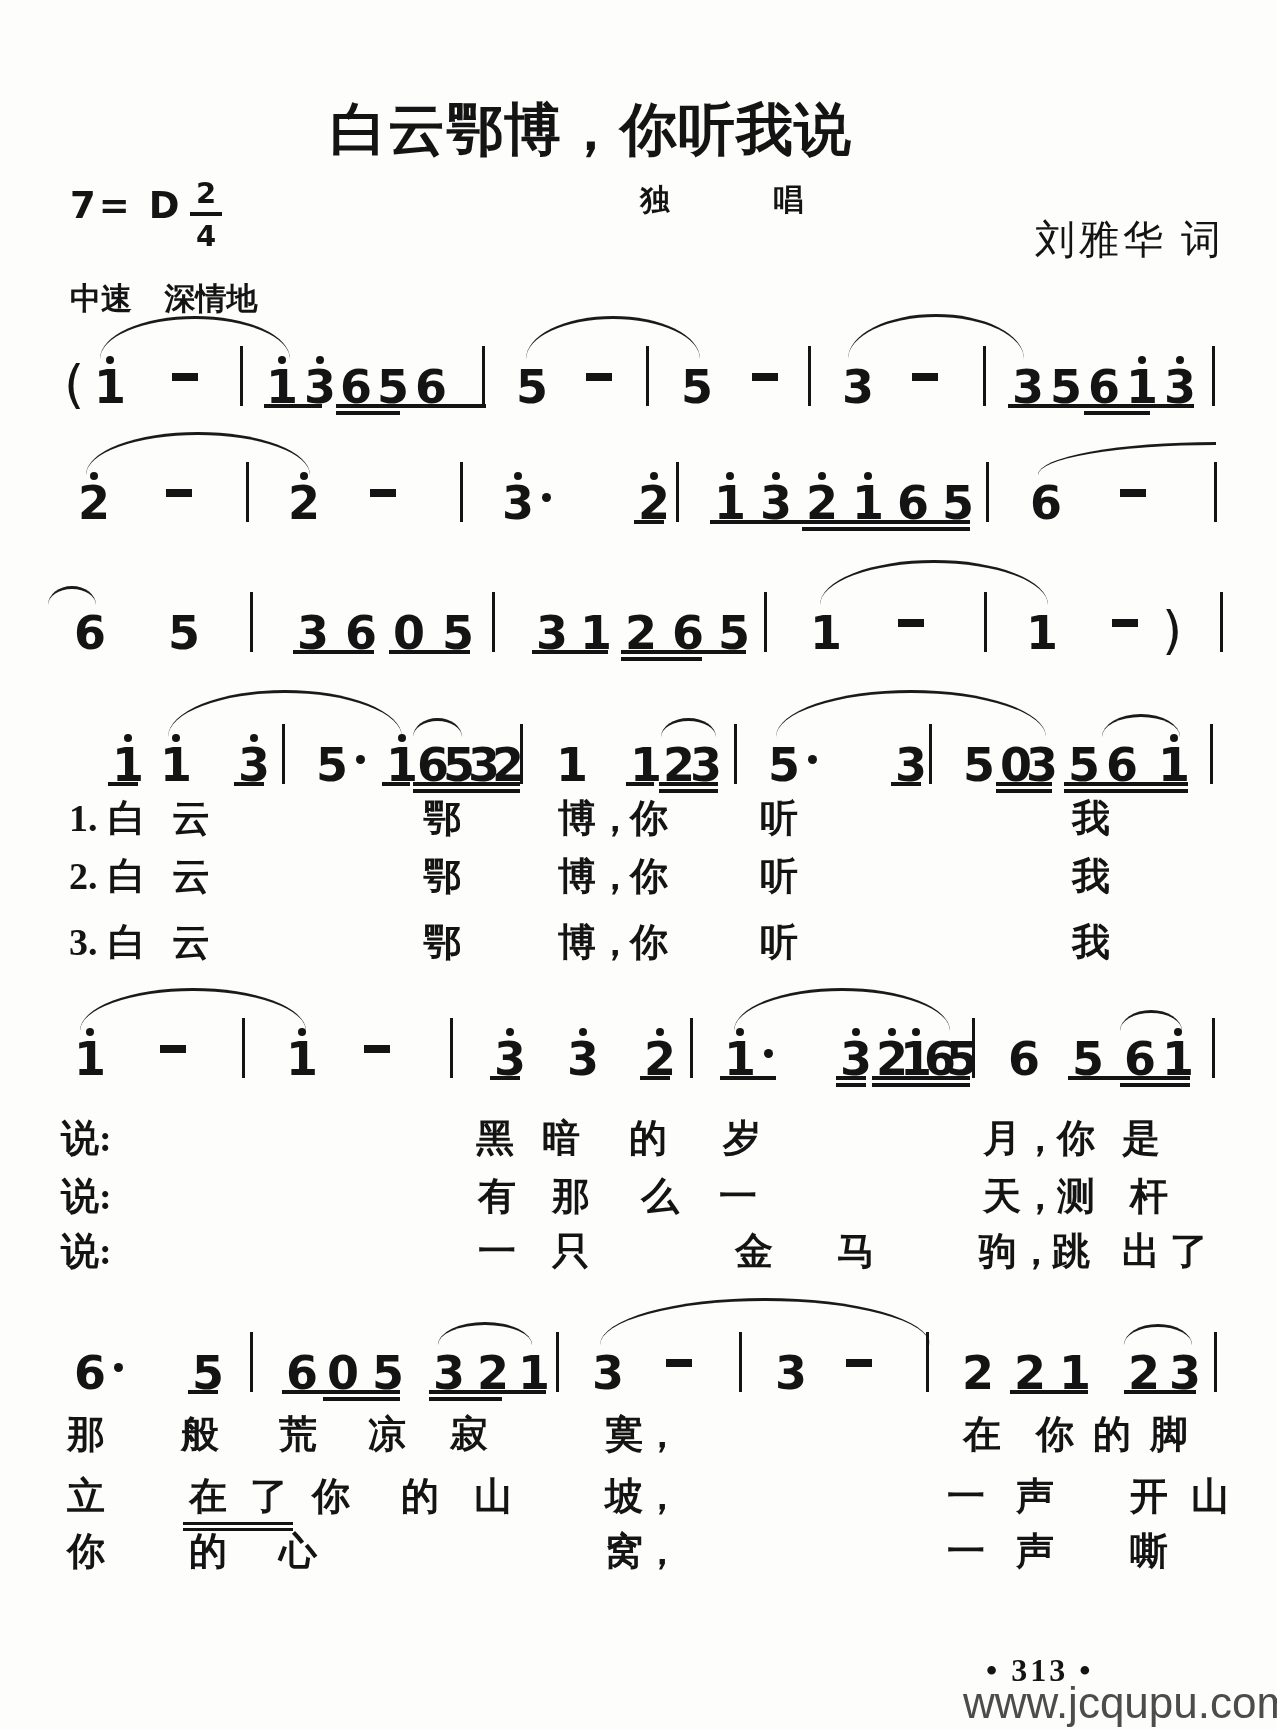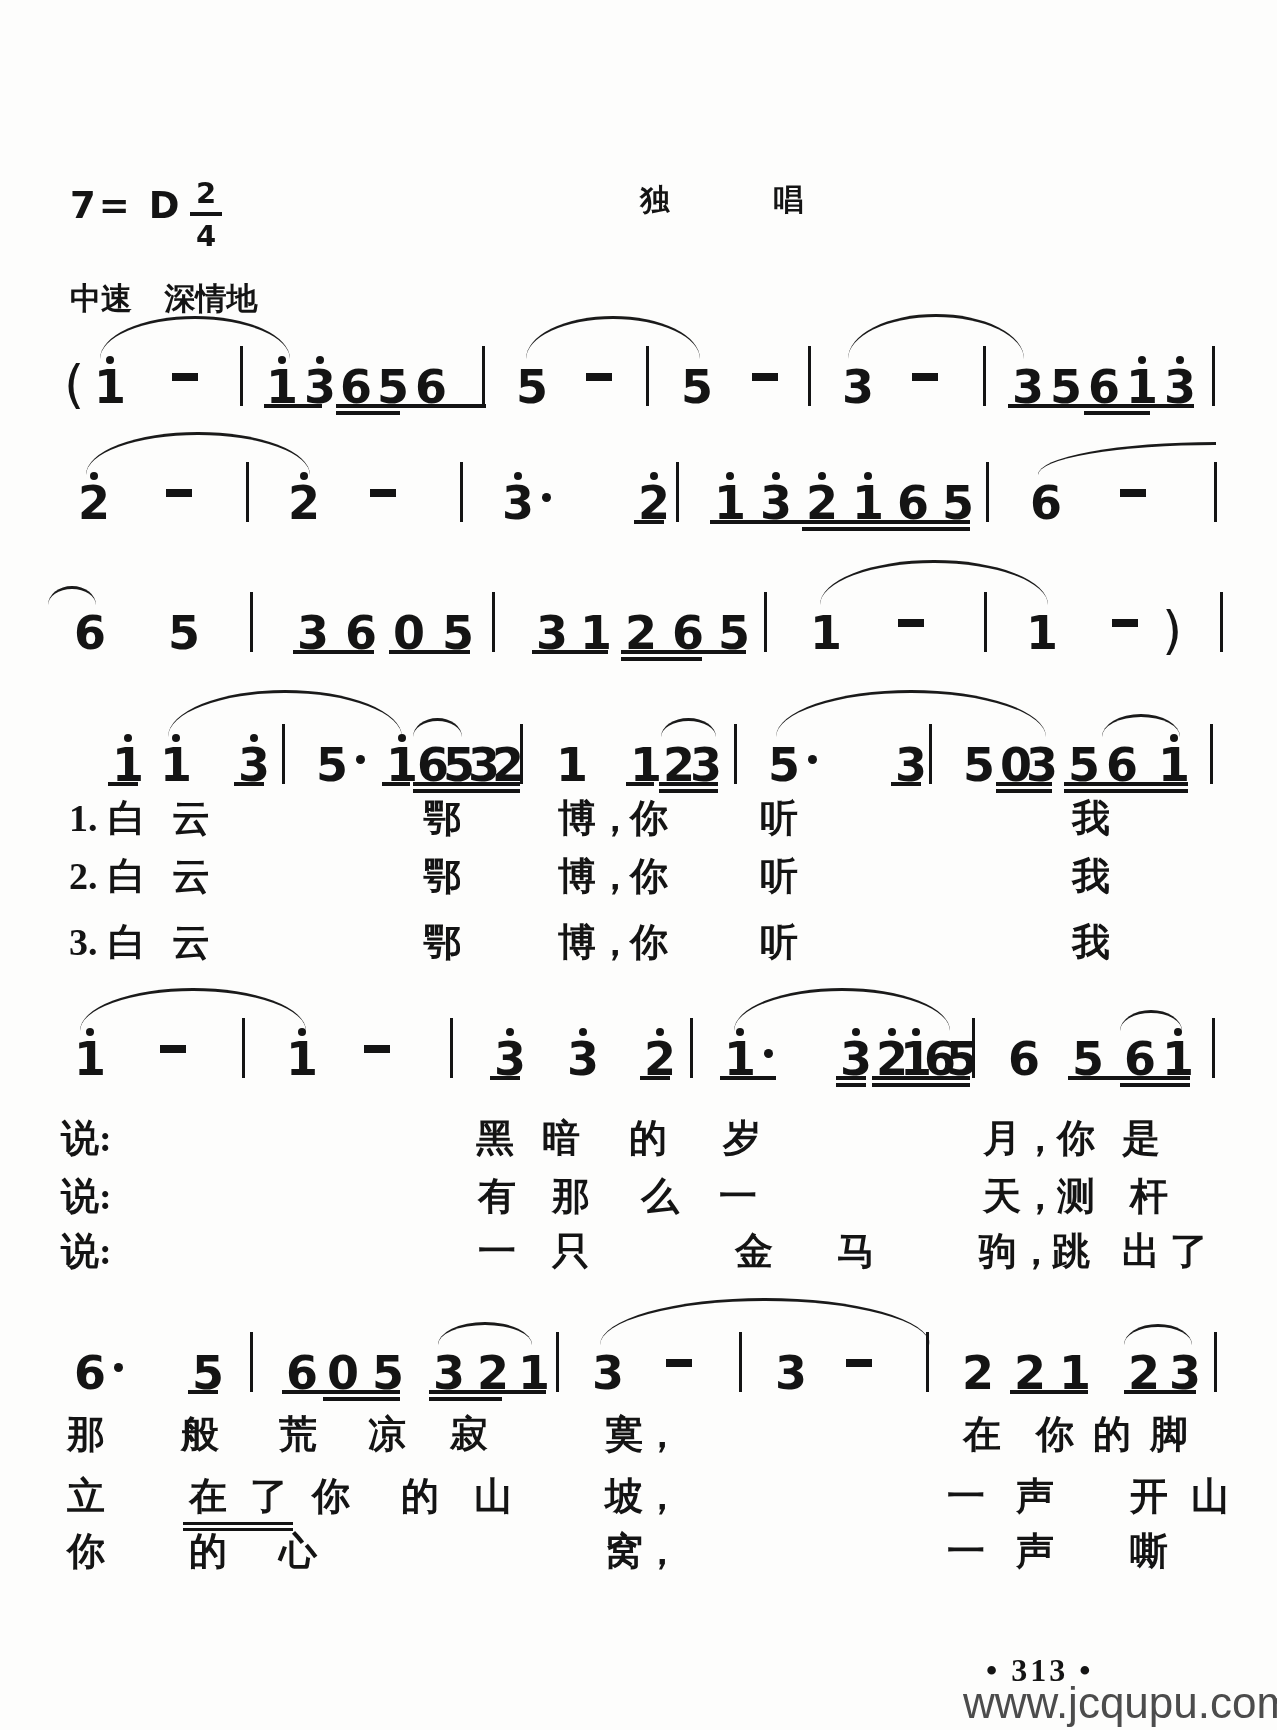--- a/index.html
+++ b/index.html
@@ -66,26 +66,28 @@
   }
   .watermark {
     left:938px; top:1678px; font-size:44px;
     font-family:"Liberation Sans","DejaVu Sans",sans-serif; white-space:nowrap;
   }
 </style>
 </head>
 <body>
 
 <div class="page">
+  <div class="abs title">白云鄂博，你听我说</div>
   <div class="abs subtitle">独 唱</div>
   <div class="abs keysig">7= D</div>
   <div class="abs timesig">
     <span class="num">2</span>
     <span class="den">4</span>
   </div>
+  <div class="abs lyricist">刘雅华 词</div>
   <div class="abs tempo">中速 深情地</div>
 
   <div class="abs" style="left:0;top:0;width:1277px;height:1730px;">
       <div class="music-line" style="top: 360px;">
         <div class="note paren" style="left: 64px;">(</div>
         <div class="note" style="left: 94px;">1<div class="octdot"></div></div>
         <div class="dash" style="left: 172px;"></div>
         <div class="barline" style="left: 240px;"></div>
         <div class="note" style="left: 266px;">1<div class="octdot"></div></div>
         <div class="note" style="left: 304px;">3<div class="octdot"></div></div>

